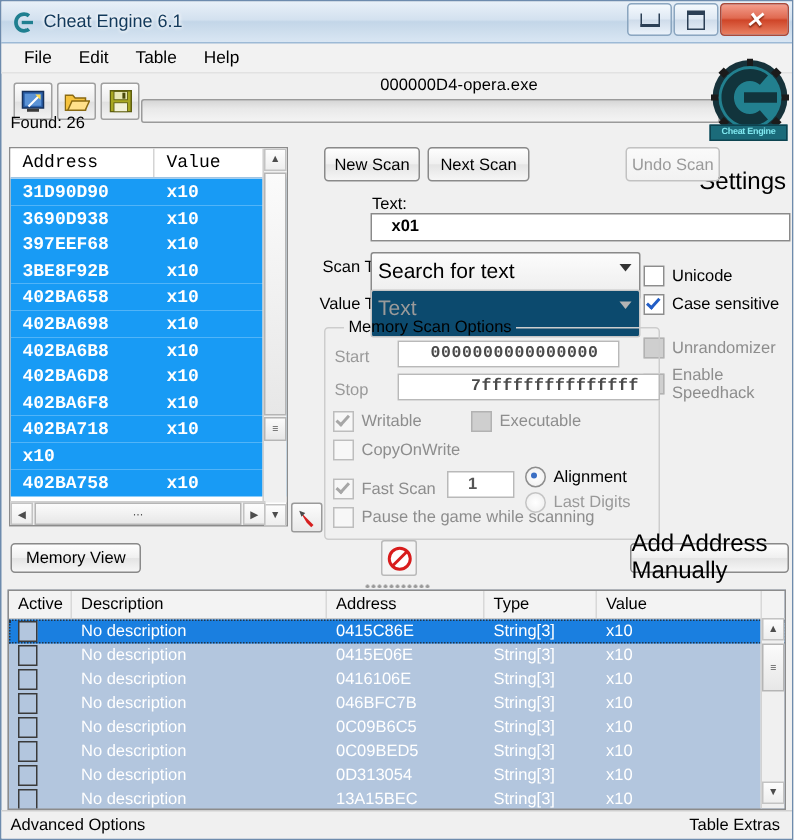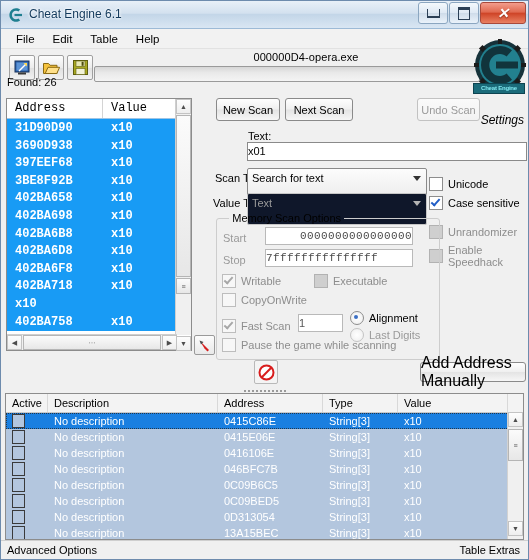--- a/index.html
+++ b/index.html
@@ -49,21 +49,21 @@
     border:1px solid #9a9a9a;border-radius:2px;
     background:linear-gradient(to bottom,#d6d6d6,#e9e9e9 40%,#f4f4f4);}
   .found{position:absolute;left:6px;top:27px;font-size:11px;}
 
   
   .logo{position:absolute;right:2px;top:38px;width:52px;height:52px;}
   .logo-cap{position:absolute;right:3px;top:82px;width:50px;height:9px;
     background:#1b6b7a;border:1px solid #0d4350;}
   .logo-cap span{display:block;color:#7fe7ef;font-size:6px;text-align:center;
     line-height:8px;font-weight:bold;letter-spacing:-0.2px;}
-  .settings-lbl{position:absolute;right:4px;top:112px;font-size:12px;font-style:italic;}
+  .settings-lbl{position:absolute;right:4px;top:112px;font-size:16px;}
 
   
   .addr-panel{position:absolute;left:5px;top:97px;width:186px;height:253px;
     background:#fff;border:1px solid #8c8c8c;box-sizing:border-box;}
   .addr-head{display:flex;height:19px;background:#fff;
     border-bottom:1px solid #9fc4e4;font-family:"Liberation Mono",monospace;font-size:12px;}
   .addr-head div{padding:2px 0 0 8px;box-sizing:border-box;}
   .ah-a{width:96px;border-right:1px solid #d4d4d4;}
   .ah-v{width:72px;}
   .addr-rows{height:212px;overflow:hidden;font-weight:bold;}
@@ -87,29 +87,29 @@
     display:flex;align-items:center;justify-content:center;}
 
   
   .scanbtn{position:absolute;height:21px;border:1px solid #8a8a8a;border-radius:3px;
     background:linear-gradient(to bottom,#fefefe,#f0f0f0 48%,#e4e4e4 52%,#f6f6f6);
     font-size:11px;display:flex;align-items:center;justify-content:center;}
   .scanbtn.disabled{color:#9a9a9a;border-color:#c2c2c2;
     background:linear-gradient(to bottom,#fafafa,#f2f2f2);}
   .lbl{position:absolute;font-size:11px;}
   .txtinput{position:absolute;border:1px solid #8a8a8a;background:#fff;
-    font-size:11px;padding:2px 0;box-sizing:border-box;}
+    font-size:11px;padding:2px 13px;box-sizing:border-box;font-weight:bold;}
   .combo{position:absolute;height:32px;border:1px solid #8a8a8a;border-radius:2px;
     background:linear-gradient(to bottom,#fcfcfc,#ececec);
-    font-size:11px;box-sizing:border-box;}
+    font-size:14px;box-sizing:border-box;}
   .combo span{position:absolute;left:4px;top:3px;}
   .combo .arw{position:absolute;right:5px;top:7px;width:0;height:0;
     border-left:4px solid transparent;border-right:4px solid transparent;
     border-top:5px solid #333;}
-  .combo.disabled{color:#9a9a9a;border-color:#c6c6c6;background:#0f172a;}
+  .combo.disabled{color:#9a9a9a;border-color:#c6c6c6;background:#0c4a6e;}
   .combo.disabled .arw{border-top-color:#b4b4b4;}
 
   .cb{position:absolute;display:flex;align-items:center;font-size:11px;}
   .cb i{width:12px;height:12px;border:1px solid #8d8d8d;background:#fff;
     margin-right:5px;display:inline-block;position:relative;flex:0 0 auto;}
   .cb.checked i:after{content:"";position:absolute;left:3px;top:0px;width:3px;height:7px;
     border:solid #215dc6;border-width:0 2px 2px 0;transform:rotate(42deg);}
   .cb.dim{color:#8d8d8d;}
   .cb.dim i{border-color:#bdbdbd;background:#f7f7f7;}
   .cb.dim.checked i:after{border-color:#a7a7a7;}
@@ -354,21 +354,21 @@
     <i></i>
       <span>Enable Speedhack</span>
   </div>
 
   <fieldset class="grp" style="left:213px;top:211px;width:205px;height:135px;">
     <legend>Memory Scan Options</legend>
   </fieldset>
   <div class="lbl" style="left:222px;top:231px;color:#9a9a9a;">Start</div>
   <div class="txtinput" style="left:264px;top:226px;width:148px;height:18px;text-align:right;color:#4a4a4a;border-color:#b9b9b9;font-family:'Liberation Mono',monospace;letter-spacing:.4px;">0000000000000000</div>
   <div class="lbl" style="left:222px;top:253px;color:#9a9a9a;">Stop</div>
-  <div class="txtinput" style="left:264px;top:248px;width:148px;height:18px;color:#4a4a4a;border-color:#b9b9b9;font-family:'Liberation Mono',monospace;letter-spacing:.4px;">7fffffffffffffff</div>
+  <div class="txtinput" style="left:264px;top:248px;width:175px;height:18px;text-align:right;color:#4a4a4a;border-color:#b9b9b9;font-family:'Liberation Mono',monospace;letter-spacing:.4px;">7fffffffffffffff</div>
 
   <div class="cb dim checked" style="left:221px;top:273px;">
     <i></i>
       <span>Writable</span>
   </div>
   <div class="cb dim grayfill" style="left:313px;top:273px;">
     <i></i>
       <span>Executable</span>
   </div>
   <div class="cb dim" style="left:221px;top:292px;">
@@ -386,20 +386,21 @@
   </div>
   <div class="rad dim" style="left:349px;top:327px;">
     <i></i>
       <span>Last Digits</span>
   </div>
   <div class="cb dim" style="left:221px;top:337px;">
     <i></i>
       <span>Pause the game while scanning</span>
   </div>
 
+  <div class="scanbtn" style="left:6px;top:361px;width:85px;height:18px;">Memory View</div>
   <div class="no-icon">
     <svg width="17" height="17" viewBox="0 0 17 17">
       <circle cx="8.5" cy="8.5" r="7" fill="#fff" stroke="#d81c1c" stroke-width="2"></circle>
       <path d="M3.8 13.2 L13.2 3.8" stroke="#d81c1c" stroke-width="2"></path>
     </svg>
   </div>
   <div class="scanbtn" style="left:419px;top:361px;width:104px;height:18px;font-size:16px;">Add Address Manually</div>
   <div class="splitter">
       <u></u>
     </div>

